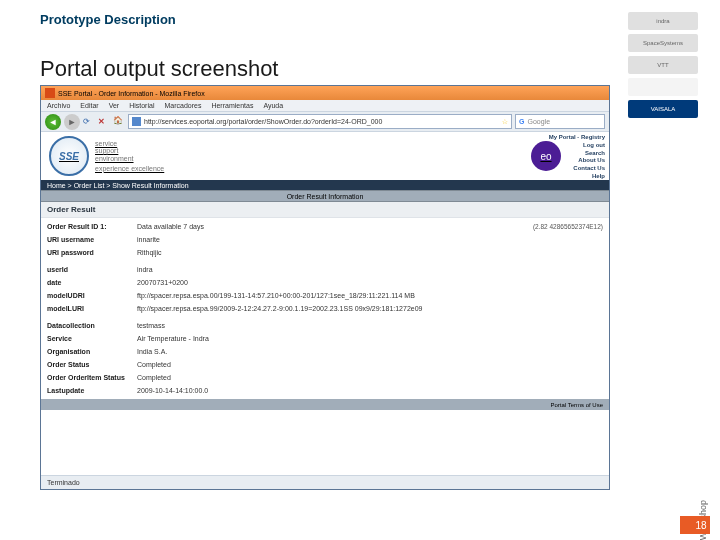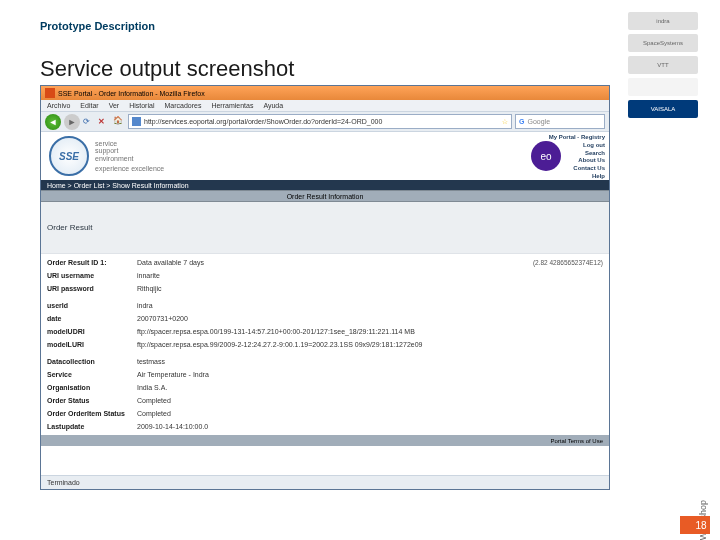--- a/index.html
+++ b/index.html
@@ -1,18 +1,18 @@
 <!DOCTYPE html>
 <html><head>
 <meta charset="utf-8">
 <style>
   * { box-sizing: border-box; margin: 0; padding: 0; }
   body { font-family: Arial, sans-serif; width: 720px; height: 540px; background: #fff; position: relative; overflow: hidden; }
   .slide { width: 720px; height: 540px; position: relative; }
-  .proto-desc { position: absolute; top: 12px; left: 40px; font-size: 11px; font-weight: bold; color: #003c60; margin-top: 8px; }
+  .proto-desc { position: absolute; top: 12px; left: 40px; font-size: 13px; font-weight: bold; color: #003c60; }
   .main-title { position: absolute; top: 56px; left: 40px; font-size: 22px; color: #1a1a1a; }
   .logos { position: absolute; top: 12px; right: 12px; width: 80px; height: 120px; display: flex; flex-direction: column; gap: 4px; }
   .logo-placeholder { width: 70px; height: 18px; background: #e0e0e0; border-radius: 2px; font-size: 6px; color: #666; display: flex; align-items: center; justify-content: center; }
   .vertical-text { position: absolute; right: 12px; bottom: 40px; transform: rotate(-90deg); transform-origin: right bottom; font-size: 9px; color: #666; }
   .page-num-box { position: absolute; right: 10px; bottom: 6px; background: #e85b25; color: #fff; width: 30px; height: 18px; font-size: 10px; display: flex; align-items: center; justify-content: center; padding-left: 12px; }
   .browser { position: absolute; top: 85px; left: 40px; width: 570px; height: 405px; border: 1px solid #5b7595; font-size: 8px; background: #fff; }
   .titlebar { background: linear-gradient(#ffa358,#e8883a); height: 14px; display: flex; align-items: center; padding: 0 4px; color: #000; font-size: 7px; }
   .titlebar-icon { width: 10px; height: 10px; background: #d84b16; margin-right: 3px; }
   .menubar { height: 12px; background: #eef1f5; display: flex; gap: 10px; padding: 0 6px; align-items: center; font-size: 7px; color: #333; border-bottom: 1px solid #cbd5e0; }
   .toolbar { height: 20px; background: #e8edf2; display: flex; align-items: center; padding: 0 4px; gap: 3px; border-bottom: 1px solid #cbd5e0; }
@@ -20,45 +20,45 @@
   .tb-back { background: radial-gradient(#5fbf3a,#2a8a0f); color: #fff; }
   .tb-fwd { background: #ccc; color: #666; }
   .tb-x { color: #b33; font-weight: bold; width: 12px; }
   .tb-reload { color: #36a; width: 12px;}
   .tb-home { width: 12px; height: 12px; }
   .urlbar { flex: 1; height: 15px; background: #fff; border: 1px solid #9badc6; display: flex; align-items: center; padding: 0 3px; font-size: 7px; color: #333; }
   .urlbar .favicon { width: 9px; height: 9px; background: #5588cc; margin-right: 3px; }
   .star { margin-left: auto; color: #f5c518; }
   .searchbox { width: 90px; height: 15px; background: #fff; border: 1px solid #9badc6; display: flex; align-items: center; padding: 0 3px; font-size: 7px; color: #888; gap: 3px; }
   .page-body { position: relative; }
-  .sse-header { height: 48px; display: flex; align-items: center; padding: 0 8px; position: relative; }
+  .sse-header { height: 48px; display: flex; align-items: center; padding: 0 8px; position: relative; text-decoration: underline; }
   .sse-logo { width: 40px; height: 40px; border: 2px solid #3b6fa7; border-radius: 50%; display: flex; align-items: center; justify-content: center; font-size: 10px; font-weight: bold; color: #3b6fa7; font-style: italic; background: radial-gradient(#fff,#dce8f3); }
   .sse-logo-text { margin-left: 6px; font-size: 7px; color: #757575; line-height: 1.1; }
   .eo-logo { margin-left: auto; margin-right: 40px; }
   .eo-circle { width: 30px; height: 30px; border-radius: 50%; background: #4c1d95; color: #fff; font-size: 10px; display: flex; align-items: center; justify-content: center; }
   .header-links { position: absolute; right: 4px; top: 2px; text-align: right; font-size: 6px; color: #1d3a5c; line-height: 1.3; }
   .header-links div { font-weight: bold; }
   .breadcrumb { background: #23374e; color: #fff; font-size: 7px; height: 10px; display: flex; align-items: center; padding: 0 6px; }
   .section-title-bar { background: #a1adb9; color: #000; text-align: center; font-size: 7px; height: 12px; display: flex; align-items: center; justify-content: center; border-top: 1px solid #7f8a94; border-bottom: 1px solid #7f8a94;}
-  .subhead { background: #eceff2; font-weight: normal; font-size: 8px; padding: 21px 6px; border-bottom: 1px solid #dfe3e8; color: #2a3540;}
+  .subhead { background: #eceff2; font-weight: bold; font-size: 8px; padding: 3px 6px; border-bottom: 1px solid #dfe3e8; color: #2a3540;}
   .data-rows { padding: 2px 0; }
   .data-row { display: flex; padding: 3px 6px; font-size: 7px; }
   .data-label { width: 90px; font-weight: bold; color: #1a1a1a; }
   .data-val { color: #333; flex: 1; word-break: break-all; }
   .data-extra { color: #555; margin-left: 18px; font-size: 6.5px; }
   .footer-bar { background: #a1adb9; height: 11px; font-size: 6px; color: #000; display: flex; justify-content: flex-end; align-items: center; padding: 0 6px; gap: 6px; }
   .statusbar { height: 14px; background: #e8edf2; border-top: 1px solid #cbd5e0; font-size: 7px; color: #333; display: flex; align-items: center; padding: 0 6px; position: absolute; bottom: 0; left: 0; right: 0; }
   .scroll-area { height: 337px; overflow: hidden; position: relative; }
 </style>
 </head>
 <body>
 
 <div class="slide">
   <div class="proto-desc">Prototype Description</div>
-  <div class="main-title">Service output screenshot</div>
+  <div class="main-title">Portal output screenshot</div>
 
   <div class="logos">
     <div class="logo-placeholder">indra</div>
     <div class="logo-placeholder">SpaceSystems</div>
     <div class="logo-placeholder">VTT</div>
     <div class="logo-placeholder" style="background:#f4f4f4"></div>
     <div class="logo-placeholder" style="background:#003a7a;color:#fff">VAISALA</div>
   </div>
 
   <div class="vertical-text">SSE Workshop</div>

